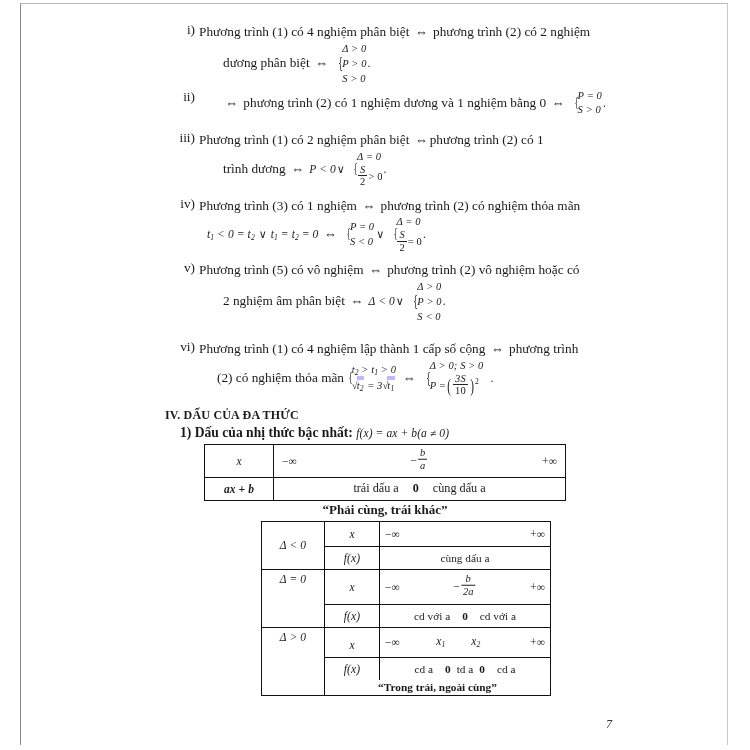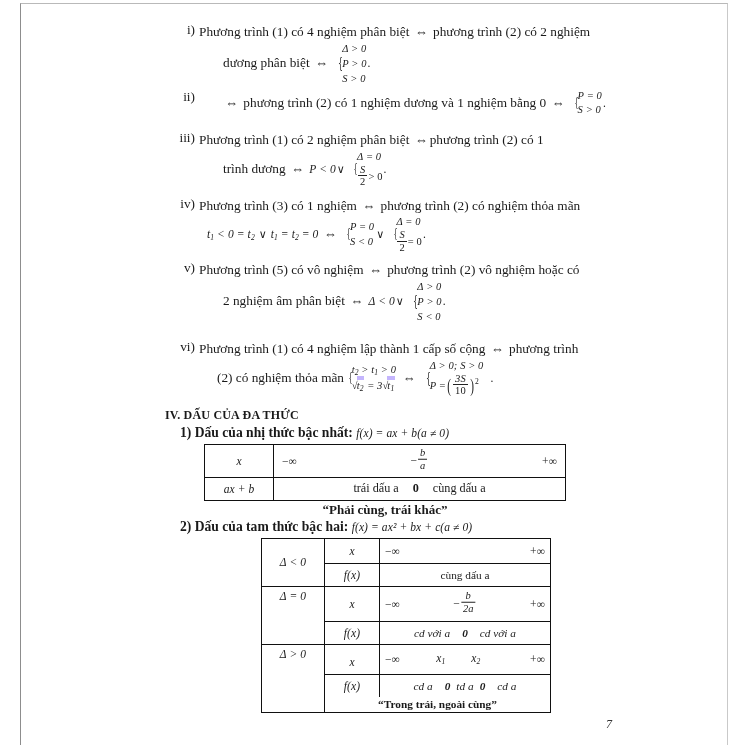--- a/index.html
+++ b/index.html
@@ -186,21 +186,21 @@
   .cellname { width: 52px; text-align: center; vertical-align: middle; }
   .valcell { position: relative; padding: 0; }
   .valcell .lft { position: absolute; left: 5px; top: 50%; transform: translateY(-50%); }
   .valcell .mid { position: absolute; left: 50%; top: 50%; transform: translate(-50%,-50%); }
   .valcell .rgt { position: absolute; right: 5px; top: 50%; transform: translateY(-50%); }
   .h22 { height: 22px; }
   .h32 { height: 32px; }
   .h20 { height: 20px; }
   .ctr { text-align: center; vertical-align: middle; }
   .vbar { border-left: 1px solid #111 !important; }
-  .spread { white-space: nowrap; font-style: italic; }
+  .spread { white-space: nowrap; }
   .spread .g { display: inline-block; width: 12px; }
   .quote2 {
     text-align: center; font-weight: bold;
     font-size: 12.6px; padding: 1px 0 2px 0;
   }
   .pagenum {
     position: absolute;
     left: 585px; top: 713px;
     font-size: 12px;
     font-style: italic;
@@ -388,35 +388,31 @@
       <tbody>
           <tr>
         <td class="lbl"><span class="math mi">x</span></td>
         <td class="rng">
           <span class="lft math mo">−∞</span>
           <span class="mid math"><span class="mo">−</span><span class="frac"><span class="num mi">b</span><span class="den mi">a</span></span></span>
           <span class="rgt math mo">+∞</span>
         </td>
       </tr>
       <tr>
-        <td class="lbl" style="height:20px;"><span class="math">ax + b</span></td>
+        <td class="lbl" style="height:20px;font-weight:bold;"><span class="math">ax + b</span></td>
         <td class="sign">
           <span class="inner">
             <span>trái dấu a</span><span class="gap"></span><b>0</b><span class="gap"></span><span>cùng dấu a</span>
           </span>
         </td>
       </tr>
     </tbody>
       </table>
     <div class="quote1">“Phải cùng, trái khác”</div>
 
-    <div class="sub-head" style="margin-top:1px;">
-      <span>2) Dấu của tam thức bậc hai:</span>
-      <span class="math"><span>f(x) =</span> <span>ax² + bx + c(a ≠ 0)</span></span>
-    </div>
 
     <table class="tbl2">
 
       <tbody>
           <tr>
         <td class="delta"><span class="math">Δ &lt; 0</span></td>
         <td>
           <table class="inner-tbl">
             <tbody>
                   <tr class="xr">

